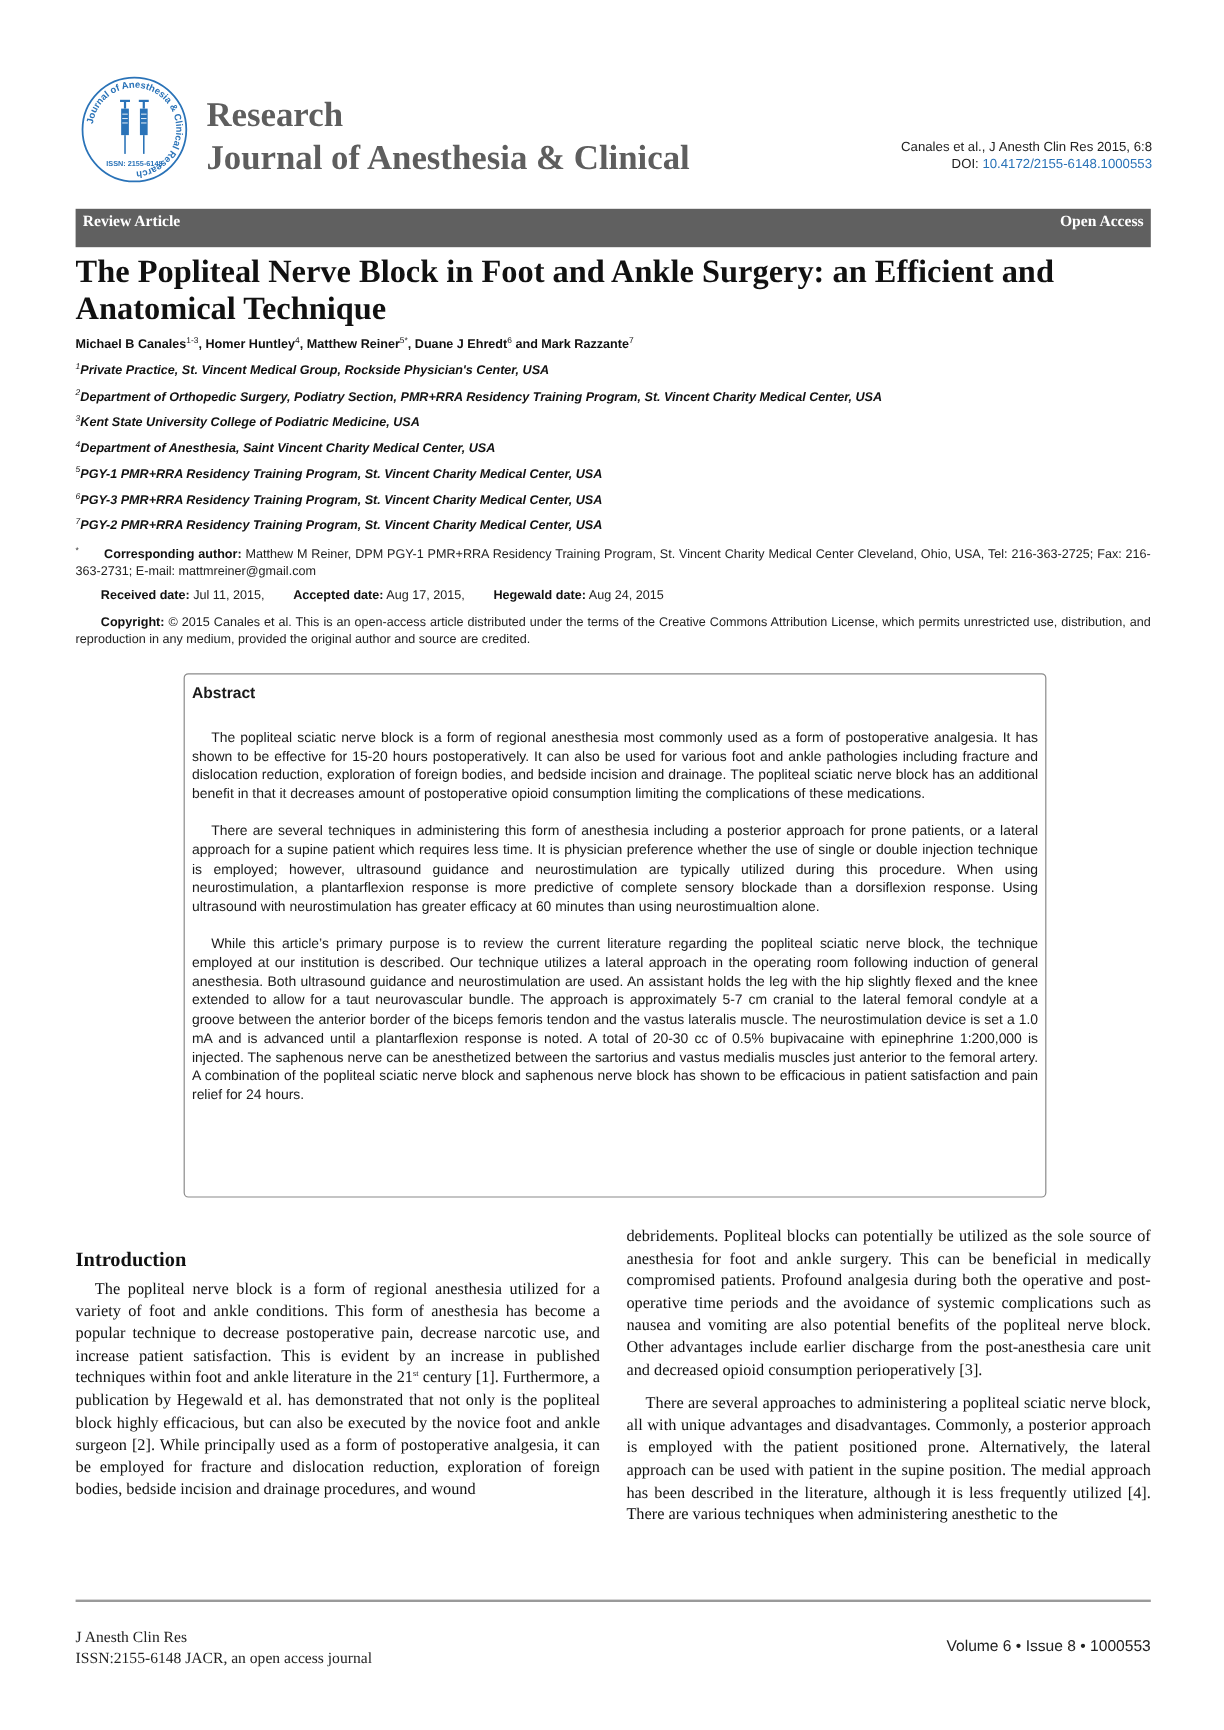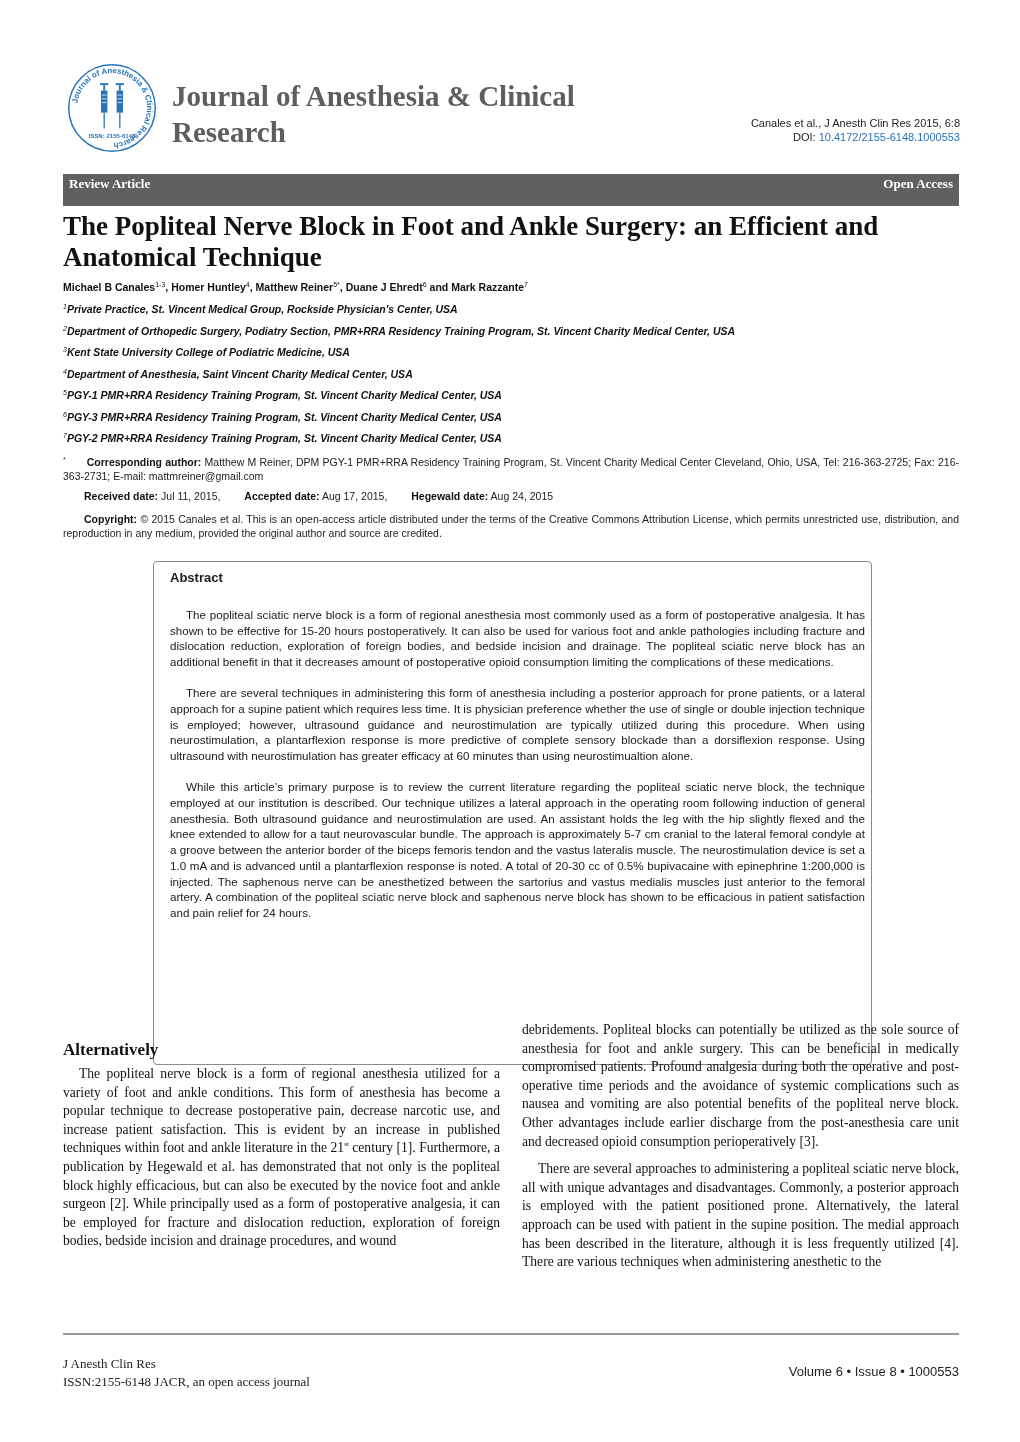--- a/index.html
+++ b/index.html
@@ -17,21 +17,21 @@
   .title { position: absolute; left: 63px; top: 211px; width: 900px; font-family: "Liberation Serif", serif; font-size: 27px; line-height: 31px; color: #111; }
 
   .authors { position: absolute; left: 63px; top: 281px; font-family: "Liberation Sans", sans-serif; font-weight: bold; font-size: 10.5px; color: #111; }
   .affils { position: absolute; left: 63px; top: 302px; font-family: "Liberation Sans", sans-serif; font-weight: bold; font-style: italic; font-size: 10.5px; color: #111; }
   .affil { height: 21.5px; line-height: 14px; }
   sup { font-size: 7px; vertical-align: super; line-height: 0; font-weight: normal; }
 
   .meta { position: absolute; left: 63px; width: 896px; font-family: "Liberation Sans", sans-serif; font-size: 10.5px; line-height: 14px; color: #222; text-align: justify; }
   .meta b { font-weight: bold; color: #111; padding-left: 21px; }
 
-  .abstract-box { position: absolute; left: 153px; top: 561px; width: 719px; height: 504px; border: 1px solid #8a8a8a; border-radius: 4px; padding: 8px 6px 0 16px; font-family: "Liberation Sans", sans-serif; font-size: 11.6px; line-height: 15.7px; color: #1a1a1a; }
+  .abstract-box { position: absolute; left: 153px; top: 561px; width: 719px; height: 437px; border: 1px solid #8a8a8a; border-radius: 4px; padding: 8px 6px 0 6px; font-family: "Liberation Sans", sans-serif; font-size: 11.6px; line-height: 15.7px; color: #1a1a1a; }
   .abstract-heading { font-weight: bold; font-size: 13px; line-height: 16px; margin-bottom: 21px; }
   .abstract-para { text-align: justify; text-indent: 16px; margin-bottom: 15.5px; }
 
   .col { position: absolute; top: 1021px; width: 437px; font-family: "Liberation Serif", serif; font-size: 13.6px; line-height: 18.6px; color: #111; text-align: justify; }
   .col-left { left: 63px; }
   .col-right { left: 522px; }
   .kw-label { font-family: "Liberation Sans", sans-serif; font-weight: bold; font-size: 13.5px; }
   .intro-heading { font-family: "Liberation Serif", serif; font-weight: bold; font-size: 17px; line-height: 22px; margin-top: 18px; margin-bottom: 4px; }
   .para { text-indent: 16px; }
   .para-gap { margin-top: 9px; }
@@ -68,22 +68,22 @@
         <line x1="39" y1="40" x2="44" y2="40"></line>
         <line x1="39" y1="44" x2="44" y2="44"></line>
       <line x1="56" y1="36" x2="61" y2="36"></line>
         <line x1="56" y1="40" x2="61" y2="40"></line>
         <line x1="56" y1="44" x2="61" y2="44"></line>
     </g>
     <text x="50" y="83" text-anchor="middle" font-family="Liberation Sans, sans-serif" font-size="6.6" font-weight="bold" fill="#2a73b8">ISSN: 2155-6148</text>
   </svg>
 
   <div class="journal-name">
+    <div>Research</div>
     <div>Journal of Anesthesia &amp; Clinical</div>
-    <div>Research</div>
   </div>
 
   <div class="citation">
     <div>Canales et al., J Anesth Clin Res 2015, 6:8</div>
     <div><span>DOI: </span><span class="doi-link">10.4172/2155-6148.1000553</span></div>
   </div>
 </div>
 
 <div class="banner">
   <span>Review Article</span>
@@ -117,21 +117,21 @@
 <div class="meta" style="top:512px;"><b>Copyright:</b><span> © 2015 Canales et al. This is an open-access article distributed under the terms of the Creative Commons Attribution License, which permits unrestricted use, distribution, and reproduction in any medium, provided the original author and source are credited.</span></div>
 
 <div class="abstract-box">
   <div class="abstract-heading">Abstract</div>
   <p class="abstract-para">The popliteal sciatic nerve block is a form of regional anesthesia most commonly used as a form of postoperative analgesia. It has shown to be effective for 15-20 hours postoperatively. It can also be used for various foot and ankle pathologies including fracture and dislocation reduction, exploration of foreign bodies, and bedside incision and drainage. The popliteal sciatic nerve block has an additional benefit in that it decreases amount of postoperative opioid consumption limiting the complications of these medications.</p>
   <p class="abstract-para">There are several techniques in administering this form of anesthesia including a posterior approach for prone patients, or a lateral approach for a supine patient which requires less time. It is physician preference whether the use of single or double injection technique is employed; however, ultrasound guidance and neurostimulation are typically utilized during this procedure. When using neurostimulation, a plantarflexion response is more predictive of complete sensory blockade than a dorsiflexion response. Using ultrasound with neurostimulation has greater efficacy at 60 minutes than using neurostimualtion alone.</p>
   <p class="abstract-para">While this article’s primary purpose is to review the current literature regarding the popliteal sciatic nerve block, the technique employed at our institution is described. Our technique utilizes a lateral approach in the operating room following induction of general anesthesia. Both ultrasound guidance and neurostimulation are used. An assistant holds the leg with the hip slightly flexed and the knee extended to allow for a taut neurovascular bundle. The approach is approximately 5-7 cm cranial to the lateral femoral condyle at a groove between the anterior border of the biceps femoris tendon and the vastus lateralis muscle. The neurostimulation device is set a 1.0 mA and is advanced until a plantarflexion response is noted. A total of 20-30 cc of 0.5% bupivacaine with epinephrine 1:200,000 is injected. The saphenous nerve can be anesthetized between the sartorius and vastus medialis muscles just anterior to the femoral artery. A combination of the popliteal sciatic nerve block and saphenous nerve block has shown to be efficacious in patient satisfaction and pain relief for 24 hours.</p>
 </div>
 
 <div class="col col-left">
-  <h2 class="intro-heading">Alternatively</h2>
+  <h2 class="intro-heading">Introduction</h2>
   <p class="para"><span>The popliteal nerve block is a form of regional anesthesia utilized for a variety of foot and ankle conditions. This form of anesthesia has become a popular technique to decrease postoperative pain, decrease narcotic use, and increase patient satisfaction. This is evident by an increase in published techniques within foot and ankle literature in the 21</span><sup>st</sup><span> century [1]. Furthermore, a publication by Hegewald et al. has demonstrated that not only is the popliteal block highly efficacious, but can also be executed by the novice foot and ankle surgeon [2]. While principally used as a form of postoperative analgesia, it can be employed for fracture and dislocation reduction, exploration of foreign bodies, bedside incision and drainage procedures, and wound</span></p>
 </div>
 
 <div class="col col-right">
   <p>debridements. Popliteal blocks can potentially be utilized as the sole source of anesthesia for foot and ankle surgery. This can be beneficial in medically compromised patients. Profound analgesia during both the operative and post-operative time periods and the avoidance of systemic complications such as nausea and vomiting are also potential benefits of the popliteal nerve block. Other advantages include earlier discharge from the post-anesthesia care unit and decreased opioid consumption perioperatively [3].</p>
   <p class="para para-gap">There are several approaches to administering a popliteal sciatic nerve block, all with unique advantages and disadvantages. Commonly, a posterior approach is employed with the patient positioned prone. Alternatively, the lateral approach can be used with patient in the supine position. The medial approach has been described in the literature, although it is less frequently utilized [4]. There are various techniques when administering anesthetic to the</p>
 </div>
 
 <div class="footer-rule"></div>
 <div class="footer-left">

